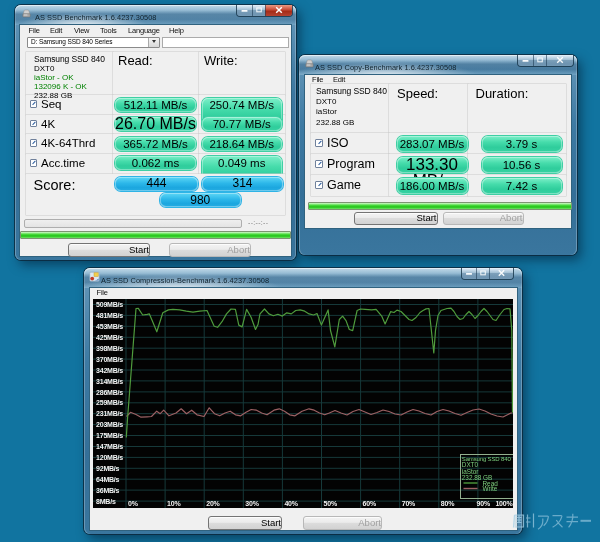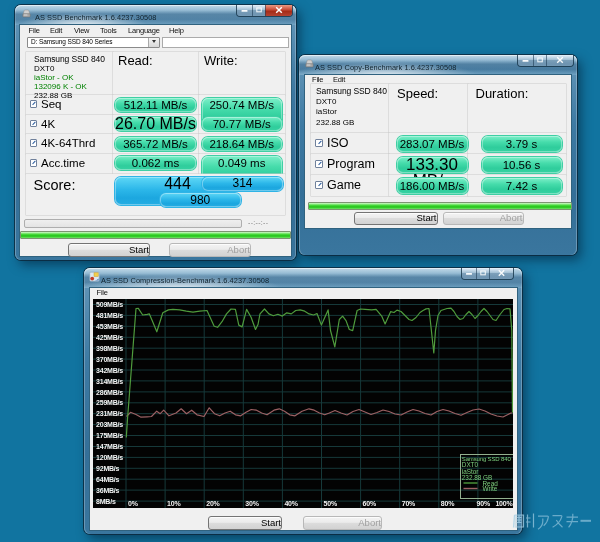--- a/index.html
+++ b/index.html
@@ -128,21 +128,21 @@
     <div class="pillG" style="left:181.5px;top:72.5px;width:80.5px;height:28px;font-size:11.5px;line-height:14px;">250.74 MB/s</div>
     <div class="pillG" style="left:95px;top:92px;width:81px;height:14px;font-size:16px;line-height:14px;">26.70 MB/s</div>
     <div class="pillG" style="left:181.5px;top:92px;width:80.5px;height:14px;font-size:11.5px;line-height:14px;">70.77 MB/s</div>
     <div class="pillG" style="left:95px;top:111.5px;width:81px;height:14px;font-size:11.5px;line-height:14px;">365.72 MB/s</div>
     <div class="pillG" style="left:181.5px;top:111.5px;width:80.5px;height:14px;font-size:11.5px;line-height:14px;">218.64 MB/s</div>
     <div class="pillG" style="left:95px;top:131px;width:81px;height:14px;font-size:11.5px;line-height:14px;">0.062 ms</div>
     <div class="pillG" style="left:181.5px;top:131px;width:80.5px;height:28px;font-size:11.5px;line-height:14px;">0.049 ms</div>
 
     <div class="cell" style="left:6px;top:148.5px;width:259px;height:41.5px;"></div>
     <div style="position:absolute;left:13.5px;top:151.5px;font-size:14.5px;color:#000;">Score:</div>
-    <div class="pillB" style="left:95px;top:152px;width:83px;height:28px;font-size:16px;line-height:13.5px;padding-left:21px;">444</div>
+    <div class="pillB" style="left:95px;top:152px;width:83px;height:14px;font-size:12px;line-height:13.5px;">444</div>
     <div class="pillB" style="left:182px;top:152px;width:81px;height:13.5px;font-size:12px;line-height:13.5px;">314</div>
     <div class="pillB" style="left:140px;top:167.5px;width:80.5px;height:14.5px;font-size:12px;line-height:14.5px;">980</div>
 
     <div style="position:absolute;left:4px;top:193.5px;width:216px;height:7px;border:1px solid #aeaeae;border-radius:2px;background:linear-gradient(180deg,#efefef,#e4e4e4);"></div>
     <div style="position:absolute;left:228px;top:194px;font-size:7px;color:#7d7d7d;letter-spacing:0.3px;">--:--:--</div>
     <div class="gbar" style="left:0px;top:206px;width:269px;height:6px;"></div>
 
     <div class="btn" style="left:48px;top:217.5px;width:80px;height:12px;line-height:11px;">Start</div>
     <div class="btn dis" style="left:149px;top:217.5px;width:80px;height:12px;line-height:11px;">Abort</div>
   </div>

